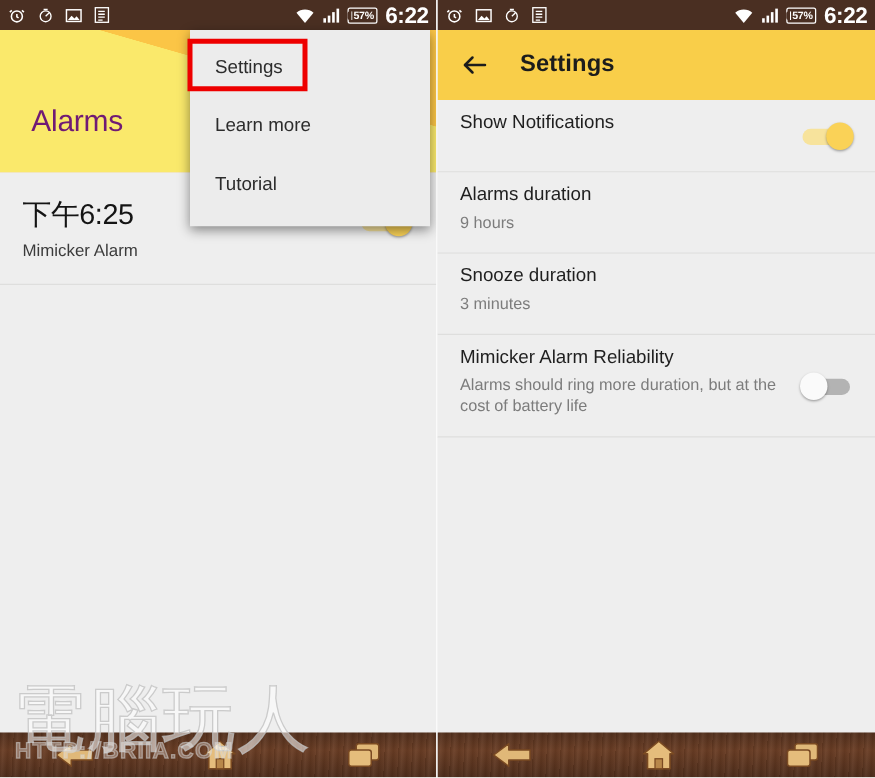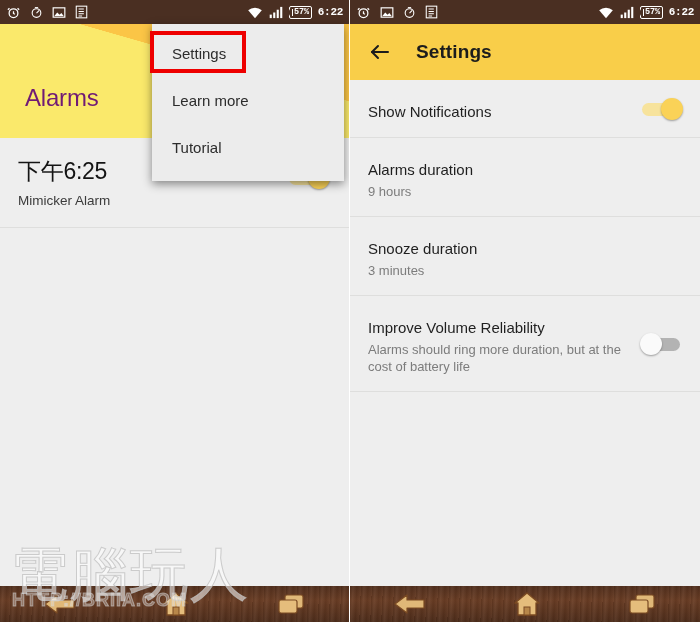--- a/index.html
+++ b/index.html
@@ -19,37 +19,36 @@
   .phone.left { border-right: 1px solid #ffffff; }
 
   
   .statusbar {
     position: relative;
     height: 24px;
     background: #4a2f22;
     display: flex; align-items: center;
     padding: 0 6px;
     color: #ffffff;
-    font-family: Liberation Mono, monospace;
   }
   .sb-left { display: flex; align-items: center; gap: 9px; }
   .sb-right { margin-left: auto; display: flex; align-items: center; gap: 6px; }
   .sb-icon { display: block; }
   .battery {
     border: 1.6px solid #fff; border-radius: 2px;
     font-size: 8.5px; font-weight: bold;
     padding: 0px 2px 0px 4px; line-height: 11px;
     letter-spacing: -0.2px; position: relative;
   }
   .battery::before {
     content: ""; position: absolute; left: -1px; top: 2px;
     width: 3px; height: 7px; background: #4a2f22;
     border-right: 1.6px solid #fff; border-radius: 2px 0 0 2px;
   }
-  .sb-time { font-size: 11px; font-weight: bold; letter-spacing: -0.3px; }
+  .sb-time { font-size: 18px; font-weight: bold; letter-spacing: -0.3px; }
 
   
   .alarms-header {
     position: relative;
     height: 114px;
     background: #fbc546;
     overflow: hidden;
   }
   .alarms-header .diag {
     position: absolute; left: 0; top: 0; width: 100%; height: 100%;
@@ -115,21 +114,21 @@
   .back-arrow { width: 24px; height: 24px; }
   .settings-title {
     font-size: 19px; font-weight: bold; color: #1c1c1c;
     margin-left: 24px; letter-spacing: 0.1px;
   }
   .settings-list { background: #eeeeee; }
   .srow {
     position: relative;
     background: #eeeeee;
     border-bottom: 1px solid #dededd;
-    padding: 23px 20px 16px 18px;
+    padding: 9px 20px 16px 18px;
     min-height: 58px;
   }
   .srow .s-title { font-size: 15px; color: #1f1f1f; }
   .srow .s-sub  { font-size: 13px; color: #7c7c7c; margin-top: 5px; line-height: 17px; }
   .srow .toggle { position: absolute; right: 16px; top: 50%; transform: translateY(-50%); }
   .srow.volume { padding-bottom: 26px; }
   .slider { position: relative; margin-top: 20px; height: 14px; }
   .slider .bar {
     position: absolute; left: 0; right: 0; top: 6px;
     height: 3px; background: #c6c6c6; border-radius: 2px;
@@ -331,21 +330,21 @@
           <div class="s-title">Alarms duration</div>
           <div class="s-sub">9 hours</div>
         </div>
 
         <div class="srow">
           <div class="s-title">Snooze duration</div>
           <div class="s-sub">3 minutes</div>
         </div>
 
         <div class="srow" style="padding-right:78px;">
-          <div class="s-title">Improve Volume Reliability</div>
+          <div class="s-title">Mimicker Alarm Reliability</div>
           <div class="s-sub">Alarms should ring more duration, but at the cost of battery life</div>
           <div class="toggle off">
             <div class="track"></div>
             <div class="thumb"></div>
           </div>
         </div>
 
       </div>
       <div class="fill"></div>
     </div>

